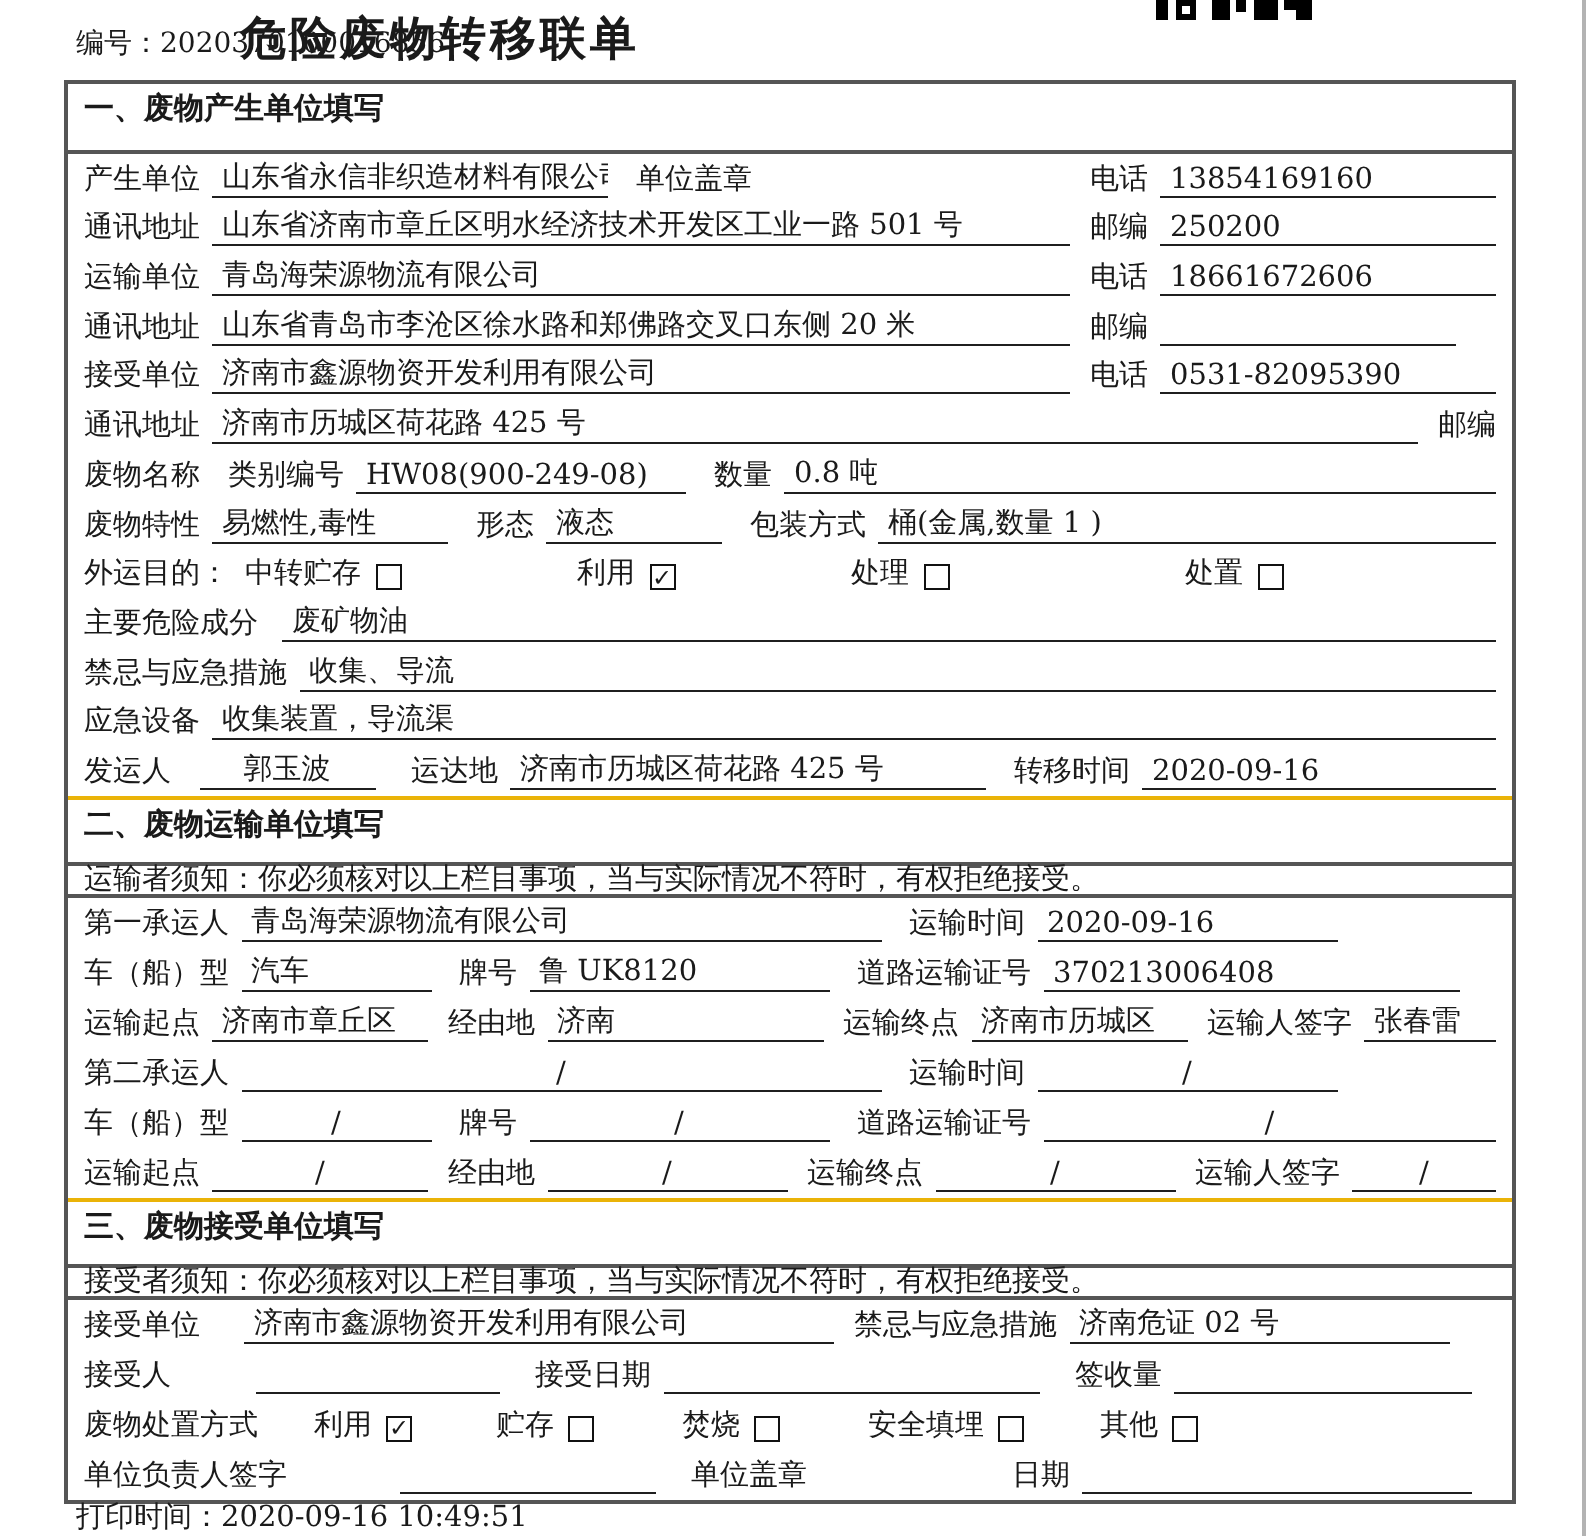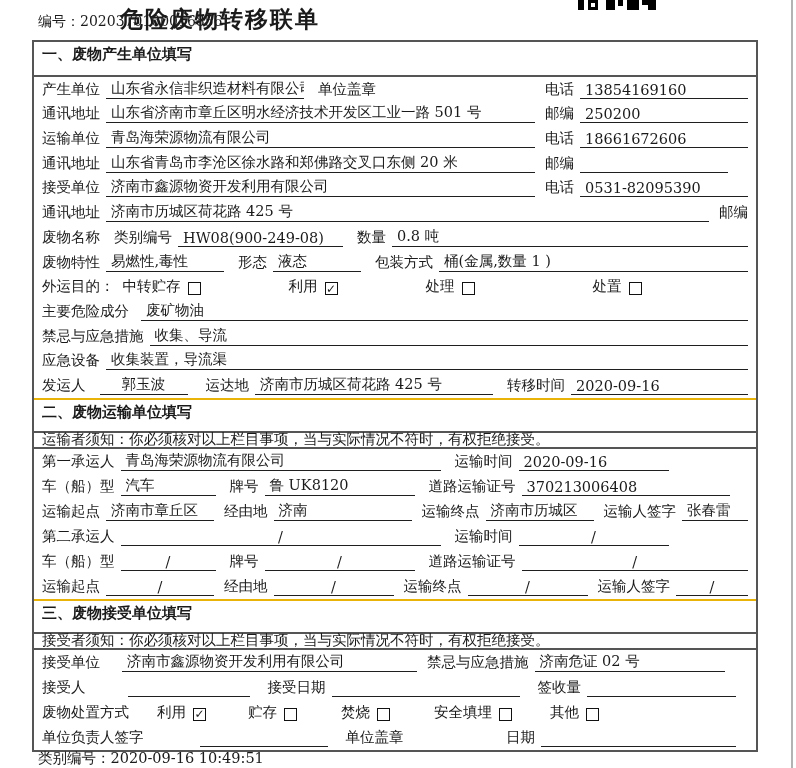--- a/index.html
+++ b/index.html
@@ -273,14 +273,14 @@
     <span class="u" style="width:128px;margin-left:56px"></span>
     <span class="lbl gap18">单位盖章</span>
     <span class="fill"></span>
     <span class="lbl">日期</span>
     <span class="u" style="width:195px;margin-right:12px"></span>
   </div>
 
 </div>
 
 <div class="print-time">
-  <span>类别编号：</span><span>2020-09-16  10:49:51</span>
+  <span>打印时间：</span><span>2020-09-16  10:49:51</span>
 </div>
 
 </body></html>

